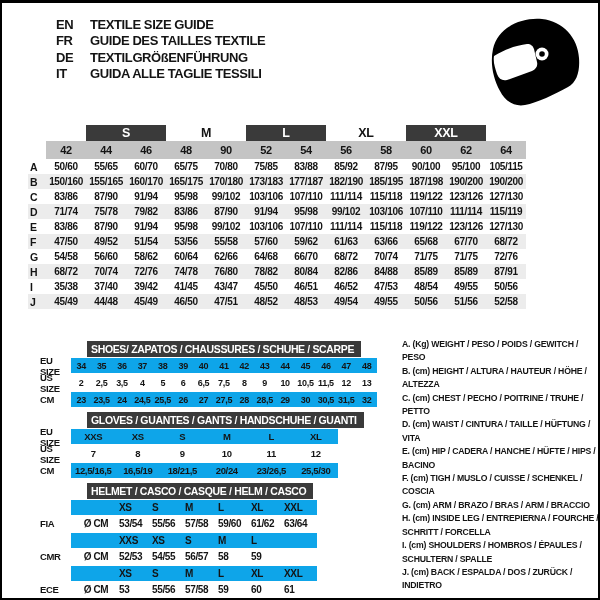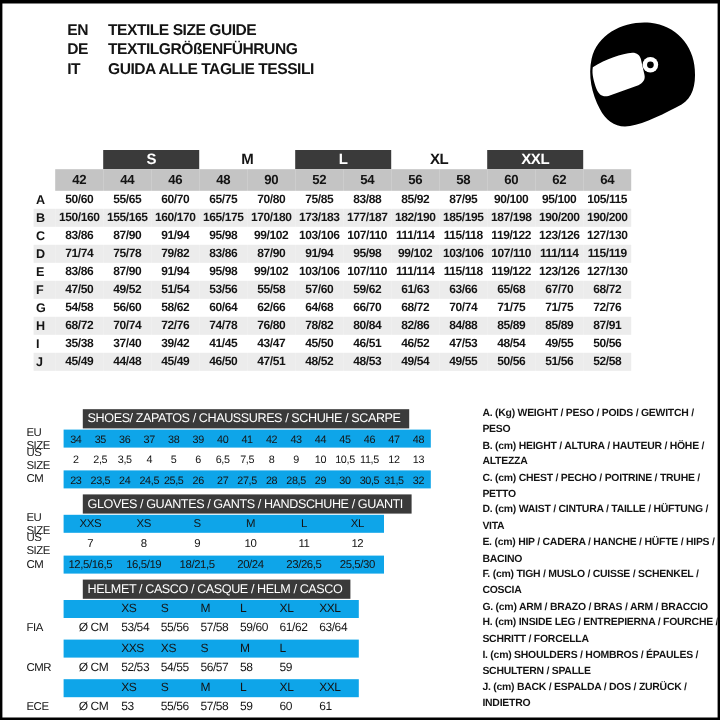--- a/index.html
+++ b/index.html
@@ -22,21 +22,21 @@
   .size-table td { padding:0; text-align:center; font-size:10px; height:15px; white-space:nowrap; }
   .size-table col.lbl { width:18px; }
   .size-table col.c { width:40px; }
   .size-table tr.grp-row td { height:16px; font-size:12.5px; }
   .size-table td.grp-dark { background:#3a3a3a; color:#fff; }
   .size-table tr.num-row td { height:18px; font-size:11px; background:#c4c4c4; }
   .size-table tr.num-row td.rowlbl { background:transparent; }
   .size-table tr.striped td { background:#ececec; }
   .size-table td.rowlbl { text-align:left; padding-left:2px; font-size:10.5px; }
   
-  .mini { position:absolute; left:20px; font-weight:normal; letter-spacing:-0.35px; }
+  .mini { position:absolute; left:38px; font-weight:bold; letter-spacing:-0.35px; }
   #shoes-section  { top:336px; }
   #gloves-section { top:407px; }
   #helmet-section { top:478px; }
   .mini-title { margin-left:47px; background:#3a3a3a; color:#fff; font-size:10.5px;
     height:16px; line-height:16px; padding:0 7px 0 4px; display:inline-block; white-space:nowrap; }
   .mini-row { display:flex; align-items:center; height:17px; }
   #helmet-section .mini-row { height:16.5px; }
   .mlabel { width:31px; font-size:9.5px; }
   .mdata { display:flex; align-items:center; height:15px; }
   .mini-row.striped .mdata { background:#0ea5e9; }
@@ -53,20 +53,24 @@
 <body>
 
 <div class="page">
 
   <div class="lang-block">
     <div class="lang-row">
       <span class="lang-code">EN</span>
       <span class="lang-text">TEXTILE SIZE GUIDE</span>
     </div>
     <div class="lang-row">
+      <span class="lang-code">FR</span>
+      <span class="lang-text">GUIDE DES TAILLES TEXTILE</span>
+    </div>
+    <div class="lang-row">
       <span class="lang-code">DE</span>
       <span class="lang-text">TEXTILGRÖßENFÜHRUNG</span>
     </div>
     <div class="lang-row">
       <span class="lang-code">IT</span>
       <span class="lang-text">GUIDA ALLE TAGLIE TESSILI</span>
     </div>
   </div>
 
   <div class="helmet-icon">

